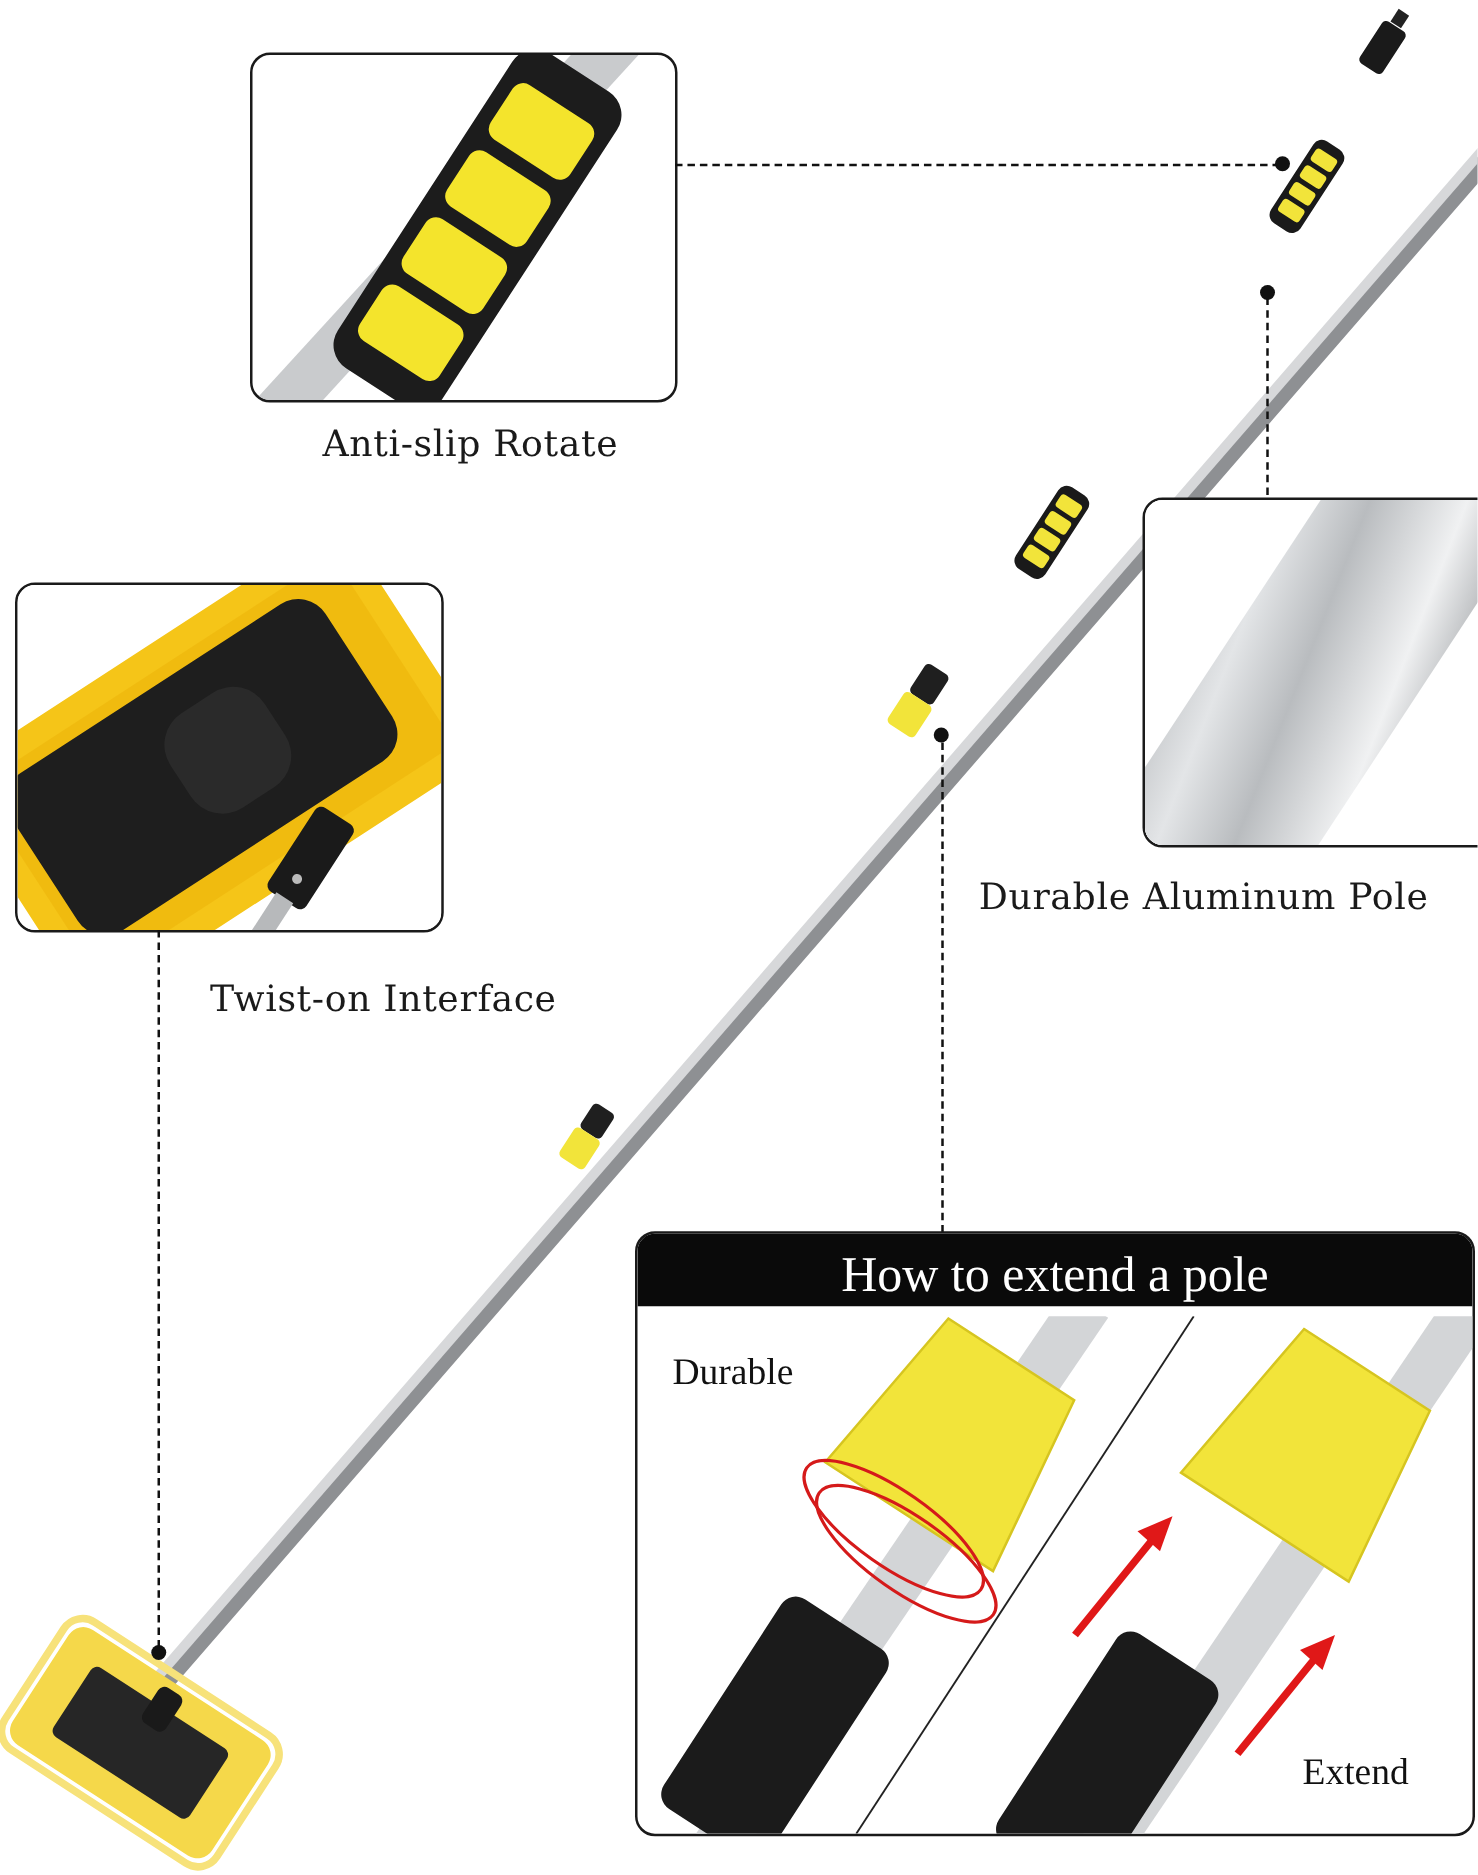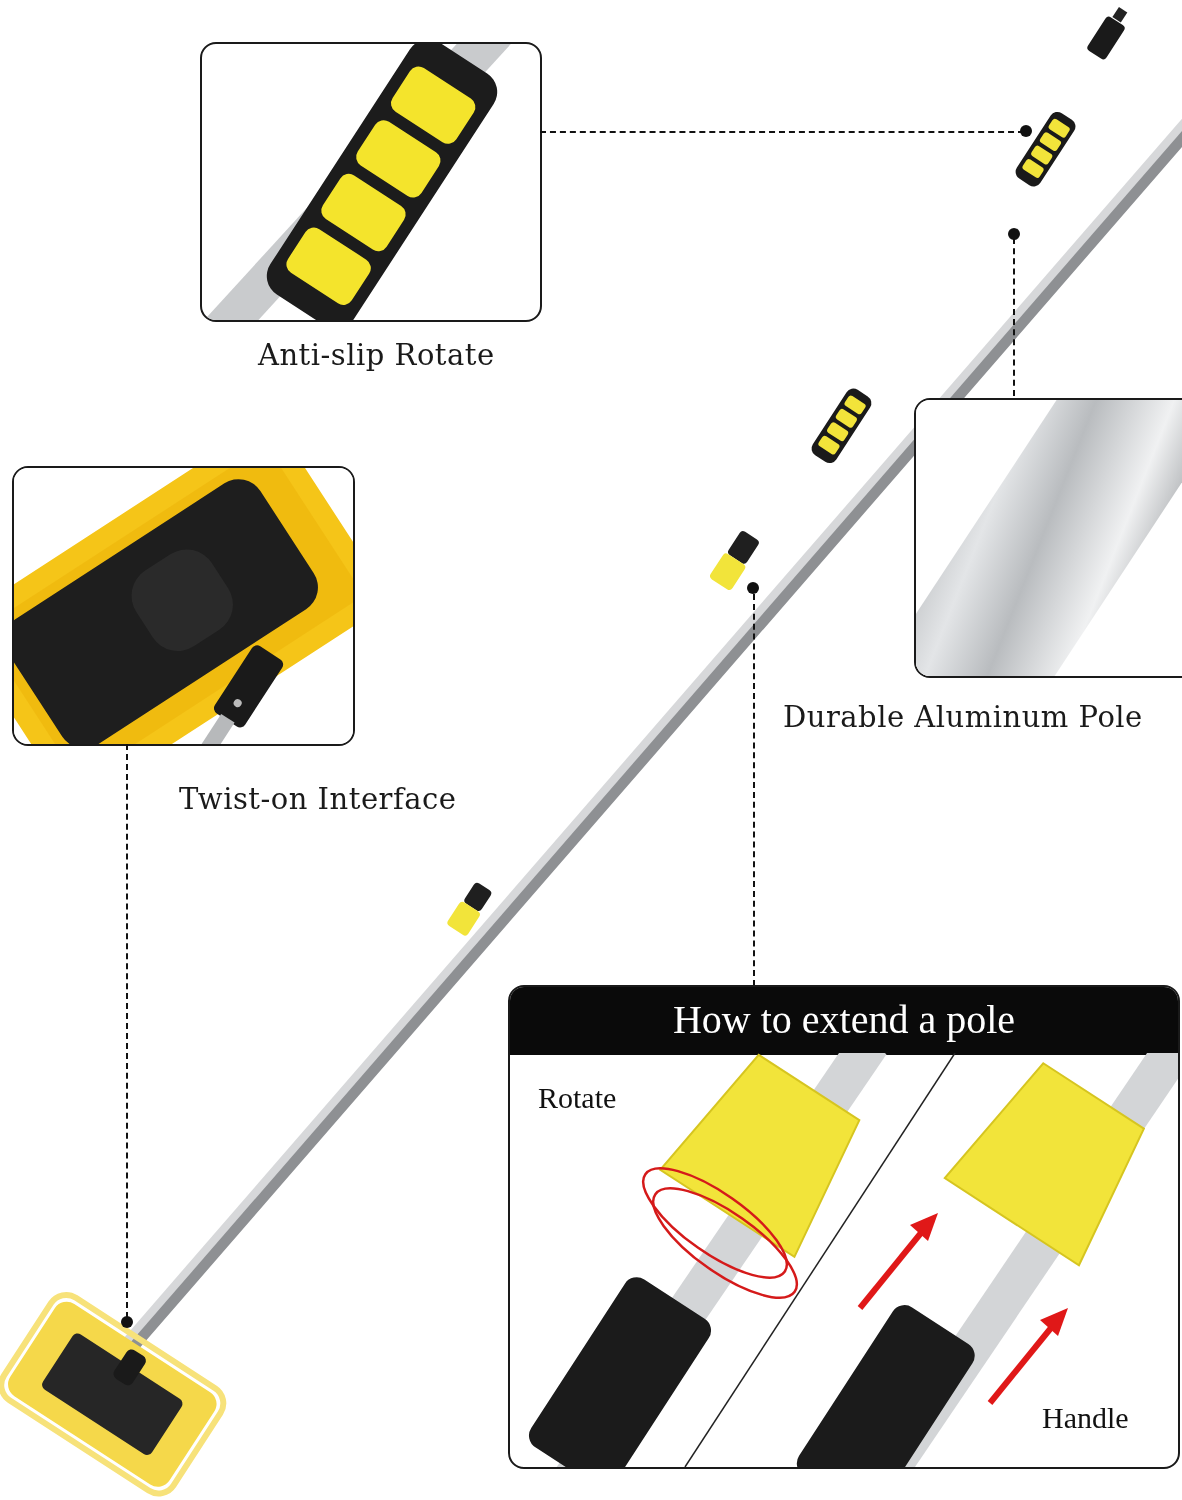--- a/index.html
+++ b/index.html
@@ -5,21 +5,21 @@
   html, body { margin: 0; padding: 0; background: #ffffff; }
   body { width: 1182px; height: 1500px; position: relative; overflow: hidden; font-family: "DejaVu Serif", "Liberation Serif", serif; }
   .abs { position: absolute; }
   .callout-box { position: absolute; border: 2px solid #1a1a1a; border-radius: 16px; background: #ffffff; overflow: hidden; }
   .label { position: absolute; font-family: "DejaVu Serif", "Liberation Serif", serif; color: #1a1a1a; font-size: 29px; letter-spacing: 0.5px; white-space: nowrap; }
   .dot { position: absolute; width: 12px; height: 12px; border-radius: 50%; background: #111; }
   .dash-h { position: absolute; height: 0; border-top: 2px dashed #111; }
   .dash-v { position: absolute; width: 0; border-left: 2px dashed #111; }
   svg { display: block; }
   .howto { position: absolute; left: 508px; top: 985px; width: 668px; height: 480px; border: 2px solid #1a1a1a; border-radius: 16px; overflow: hidden; background: #fff; }
-  .howto-header { position: absolute; left: 0; top: 0; width: 100%; height: 68px; background: #0a0a0a; color: #fff; font-family: "Liberation Serif", "DejaVu Serif", serif; font-size: 40px; text-align: center; line-height: 66px; }
+  .howto-header { position: absolute; left: 0; top: 0; width: 100%; height: 58px; background: #0a0a0a; color: #fff; font-family: "Liberation Serif", "DejaVu Serif", serif; font-size: 40px; text-align: center; line-height: 66px; }
   .step-label { position: absolute; font-family: "Liberation Serif", "DejaVu Serif", serif; font-size: 30px; color: #111; }
 </style>
 </head>
 <body>
 
 <svg class="abs" style="left:0;top:0;" width="1182" height="1500" viewBox="0 0 1182 1500">
   <defs>
     <linearGradient id="alu" x1="0" y1="0" x2="1" y2="1">
       <stop offset="0" stop-color="#9a9c9f"></stop>
       <stop offset="0.45" stop-color="#e8e9ea"></stop>
@@ -98,21 +98,21 @@
     </g>
     <g transform="rotate(33 240 210)">
       <rect x="222" y="180" width="36" height="80" rx="6" fill="#1a1a1a"></rect>
       <rect x="232" y="258" width="16" height="60" fill="#b7b9bb"></rect>
       <circle cx="240" cy="240" r="4" fill="#bbb"></circle>
     </g>
   </svg>
 </div>
 <div class="dash-v" style="left:126px;top:744px;height:574px;"></div>
 <div class="dot" style="left:121px;top:1316px;"></div>
-<div class="label" style="left:168px;top:782px;margin-left:11px;">Twist-on Interface</div>
+<div class="label" style="left:168px;top:782px;">Twist-on Interface</div>
 
 <div class="callout-box" style="left:914px;top:398px;width:286px;height:276px;">
   <svg width="286" height="276">
     <rect width="286" height="276" fill="#fff"></rect>
     <line x1="250" y1="-30" x2="20" y2="320" stroke="url(#alu2)" stroke-width="150"></line>
     <defs>
       <linearGradient id="alu2" x1="0" y1="0" x2="1" y2="0.6">
         <stop offset="0" stop-color="#9fa2a5"></stop>
         <stop offset="0.35" stop-color="#e3e5e7"></stop>
         <stop offset="0.55" stop-color="#b9bcbf"></stop>
@@ -154,15 +154,15 @@
     <g transform="rotate(33 540 110)">
       <path d="M480 30 L600 30 L620 180 L460 180 Z" fill="#f2e43a" stroke="#d6c520" stroke-width="2"></path>
     </g>
     <g stroke="#e01818" stroke-width="6" fill="#e01818">
       <line x1="350" y1="255" x2="415" y2="175"></line>
       <polygon points="428,160 400,172 418,188" stroke="none"></polygon>
       <line x1="480" y1="350" x2="545" y2="270"></line>
       <polygon points="558,255 530,267 548,283" stroke="none"></polygon>
     </g>
   </svg>
-  <div class="step-label" style="left:28px;top:94px;">Rotate</div>
-  <div class="step-label" style="left:532px;top:414px;">Handle</div>
+  <div class="step-label" style="left:28px;top:94px;">Durable</div>
+  <div class="step-label" style="left:532px;top:414px;">Extend</div>
 </div>
 
 </body></html>

